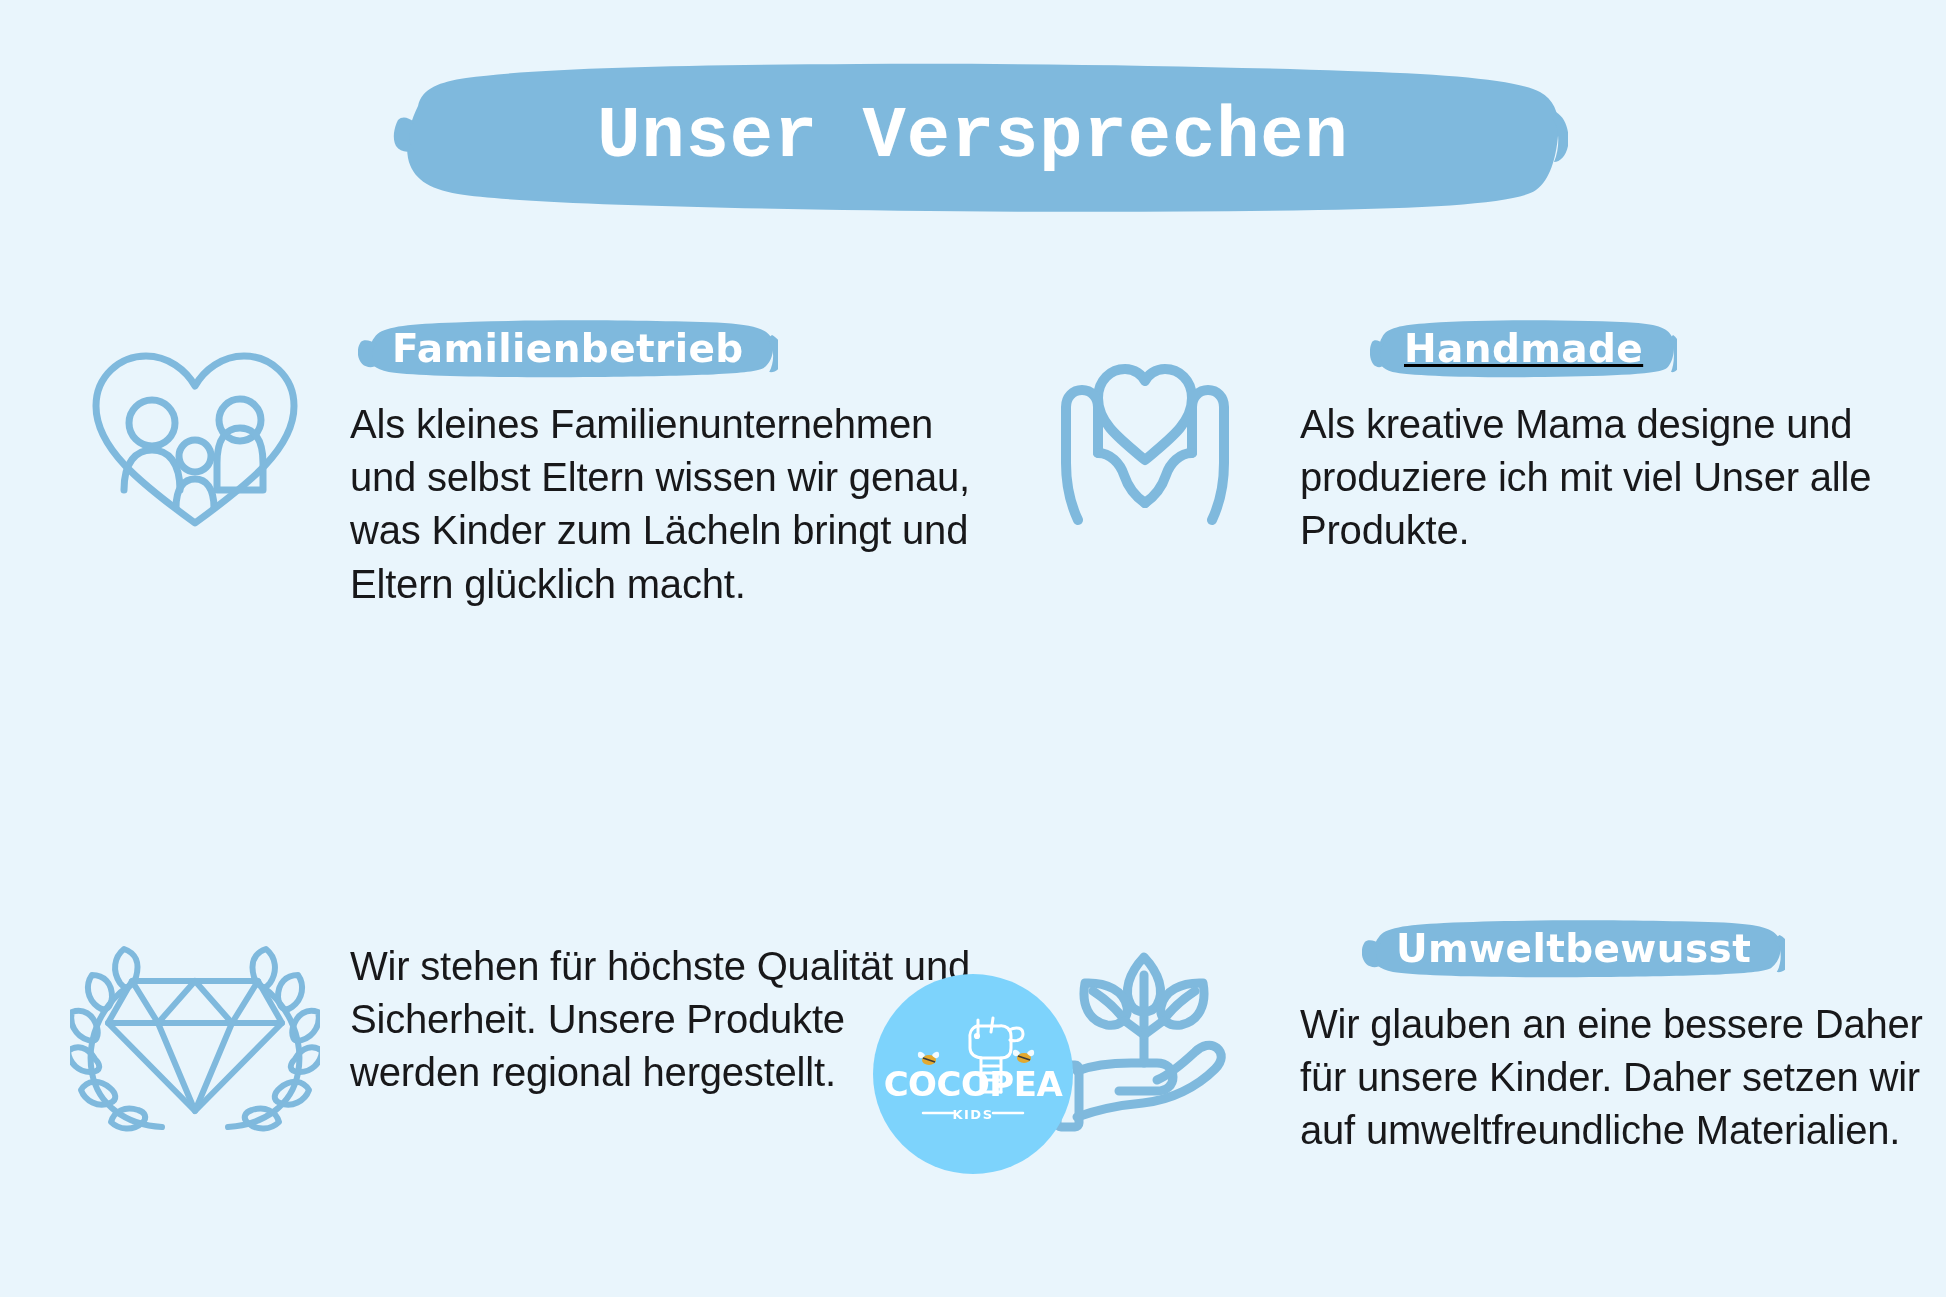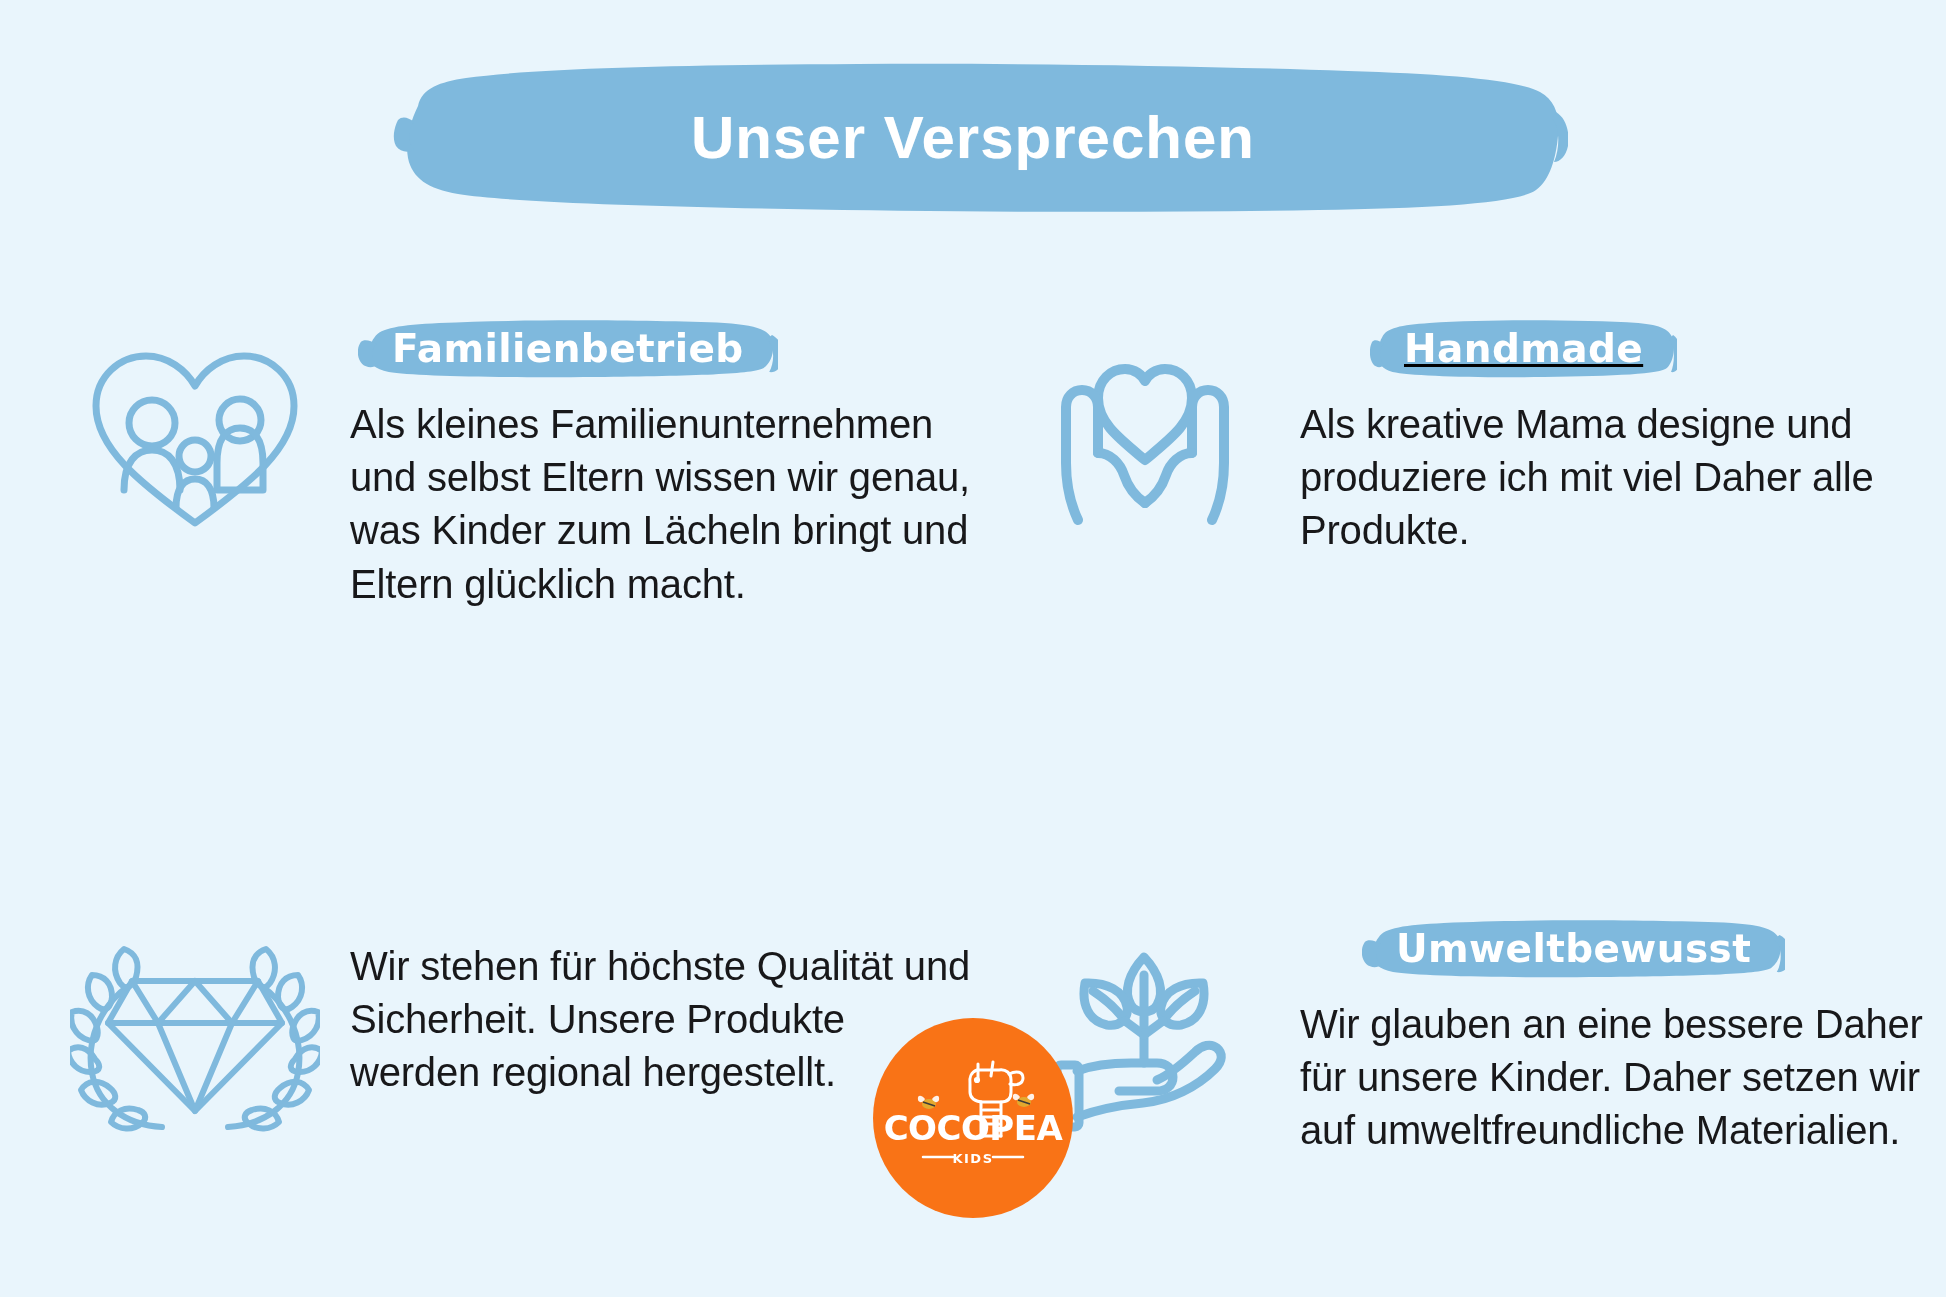--- a/index.html
+++ b/index.html
@@ -15,24 +15,24 @@
   #title-wrap{
     position:absolute; left:0; top:62px; width:1946px; height:150px;
   }
   #title-brush{
     position:absolute; left:388px; top:0; width:1180px; height:150px;
   }
   #title-text{
     position:absolute; left:0; top:0; width:1946px; height:150px;
     display:flex; align-items:center; justify-content:center;
     color:#ffffff;
-    font-size:60px;
+    font-size:72px;
     font-weight:bold;
     letter-spacing:1px;
-    font-family:Liberation Sans, sans-serif;
+    font-family:Liberation Mono, monospace;
     text-shadow:0 0 1px rgba(255,255,255,.4);
   }
 
   
   #grid{
     position:absolute; left:0; top:320px; width:1946px;
   }
   .row{ position:relative; width:1946px; }
   .cell{ position:absolute; width:920px; }
   .cell.left{ left:60px; }
@@ -82,24 +82,24 @@
 
   
   .badge-shift-1{ margin-left:8px; }
   .badge-shift-2{ margin-left:70px;text-decoration:underline; }
   .badge-shift-3{ margin-left:4px; }
   .badge-shift-4{ margin-left:62px; }
 
   
   #logo{
     position:absolute;
-    left:873px; top:1018px;
+    left:873px; top:974px;
     width:200px; height:200px;
     border-radius:50%;
-    background:#f97316;
+    background:#7dd3fc;
   }
   #logo svg{ display:block; }
 </style>
 </head>
 <body>
 
 <div id="title-wrap">
   <svg id="title-brush" viewBox="0 0 1180 150" preserveAspectRatio="none">
     <path fill="#7fb9dd" d="M30 44 C34 26,52 20,78 16 C150 6,300 3,470 2 C640 1,820 4,960 9
       C1060 12,1130 18,1152 30 C1168 39,1172 55,1170 74 C1168 96,1162 118,1148 128
@@ -156,21 +156,21 @@
       </div>
       <div class="txt-box">
         <span class="badge badge-shift-2">
           <svg class="brush" viewBox="0 0 300 58" preserveAspectRatio="none">
             <path fill="#7fb9dd" d="M12 17 C16 8,30 5,58 3 C120 -1,210 0,262 3 C284 5,294 10,296 20 C298 30,296 42,290 48 C284 54,240 56,170 57 C100 58,40 56,22 52 C10 49,6 40,8 30 C9 24,10 20,12 17 Z"></path>
             <path fill="#7fb9dd" d="M2 22 C-1 28,-1 38,3 44 C6 48,11 48,14 45 C9 40,9 30,13 24 C9 20,4 19,2 22 Z"></path>
             <path fill="#7fb9dd" d="M296 15 C303 20,305 32,303 42 C302 49,298 53,294 52 C298 42,298 26,292 19 Z"></path>
           </svg>
           <span class="label">Handmade</span>
         </span>
-        <p class="body-text">Als kreative Mama designe und produziere ich mit viel Daher alle Produkte.</p>
+        <p class="body-text">Als kreative Mama designe und produziere ich mit viel Unser alle Produkte.</p>
       </div>
     </div>
   </div>
 
   <div class="row" style="height:330px; margin-top:-20px;">
 
     <div class="cell left" style="top:270px;">
       <div class="icon-box">
         <svg width="250" height="205" viewBox="0 0 250 205">
           <g fill="none" stroke="#7fb9dd" stroke-width="6" stroke-linecap="round" stroke-linejoin="round">

